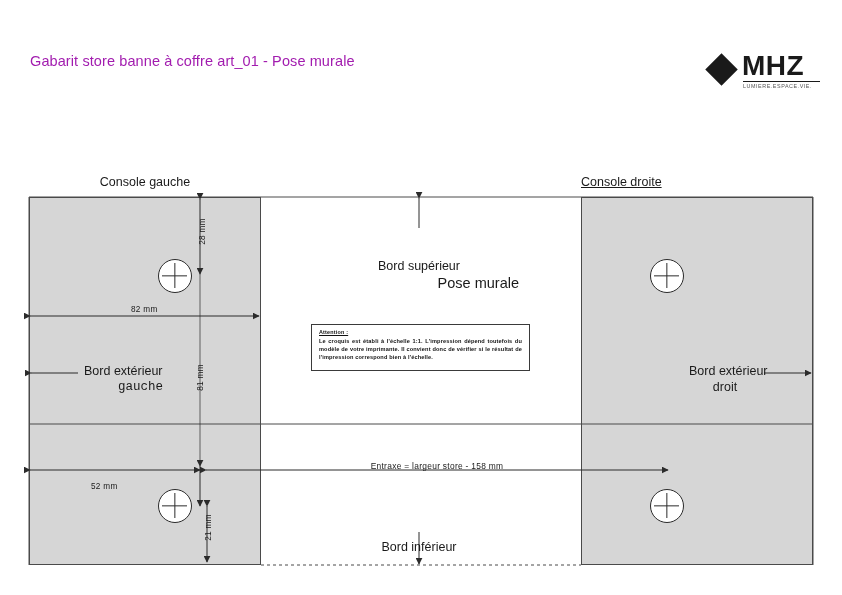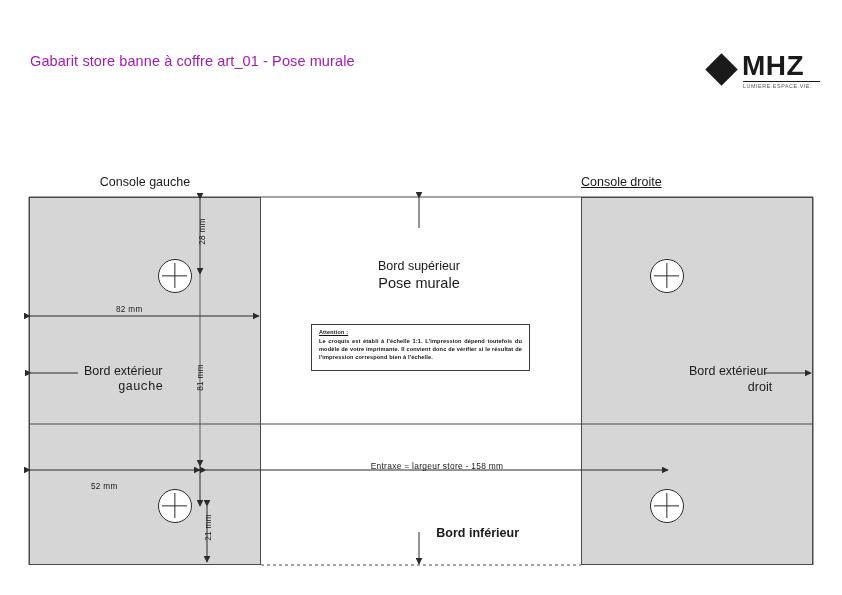--- a/index.html
+++ b/index.html
@@ -229,34 +229,34 @@
 
     <line x1="764" y1="373" x2="811" y2="373" stroke="#2b2b2b" stroke-width="1" marker-end="url(#arrEnd)"></line>
   </svg>
 
   <div class="lbl" style="left:29px; top:175px; width:232px; text-align:center;">Console gauche</div>
 
   <div class="lbl" style="left:581px; top:175px; width:232px; text-decoration:underline;">Console droite</div>
 
   <div class="lbl" style="left:319px; top:232px; width:200px; text-align:center;margin-top:27px;">Bord supérieur</div>
 
-  <div class="lbl lbl-big" style="left:319px; top:275px; width:200px; text-align:center;">Pose murale</div>
-
-
-  <div class="lbl" style="left:319px; top:526px; width:200px; text-align:right;font-weight:bold;">Bord inférieur</div>
+  <div class="lbl lbl-big" style="left:319px; top:275px; width:200px; text-align:right;">Pose murale</div>
+
+
+  <div class="lbl" style="left:319px; top:540px; width:200px; text-align:center;">Bord inférieur</div>
 
   <div class="lbl" style="left:84px; top:364px;">Bord extérieur</div>
   <div class="lbl" style="left:84px; top:380px; width:113px; text-align:center;font-family:Liberation Mono, monospace;">gauche</div>
 
   <div class="lbl" style="left:689px; top:364px;">Bord extérieur</div>
-  <div class="lbl" style="left:724px; top:380px; width:72px; text-align:center;">droit</div>
+  <div class="lbl" style="left:689px; top:380px; width:72px; text-align:center;">droit</div>
 
   <div class="lbl-dim rot90" style="left:182px; top:227px; width:40px; text-align:center;">28 mm</div>
 
-  <div class="lbl-dim" style="left:89px; top:305px;padding-left:27px;">82 mm</div>
+  <div class="lbl-dim" style="left:104px; top:305px;padding-left:27px;">82 mm</div>
 
   <div class="lbl-dim rot90" style="left:180px; top:373px; width:40px; text-align:center;">81 mm</div>
 
   <div class="lbl-dim" style="left:91px; top:462px;margin-top:20px;">52 mm</div>
 
   <div class="lbl-dim rot90" style="left:188px; top:523px; width:40px; text-align:center;">21 mm</div>
 
   <div class="lbl-dim" style="left:262px; top:461px; width:350px; text-align:center; font-size:8.4px;">Entraxe = largeur store - 158 mm</div>
 
   <div class="note-box">

